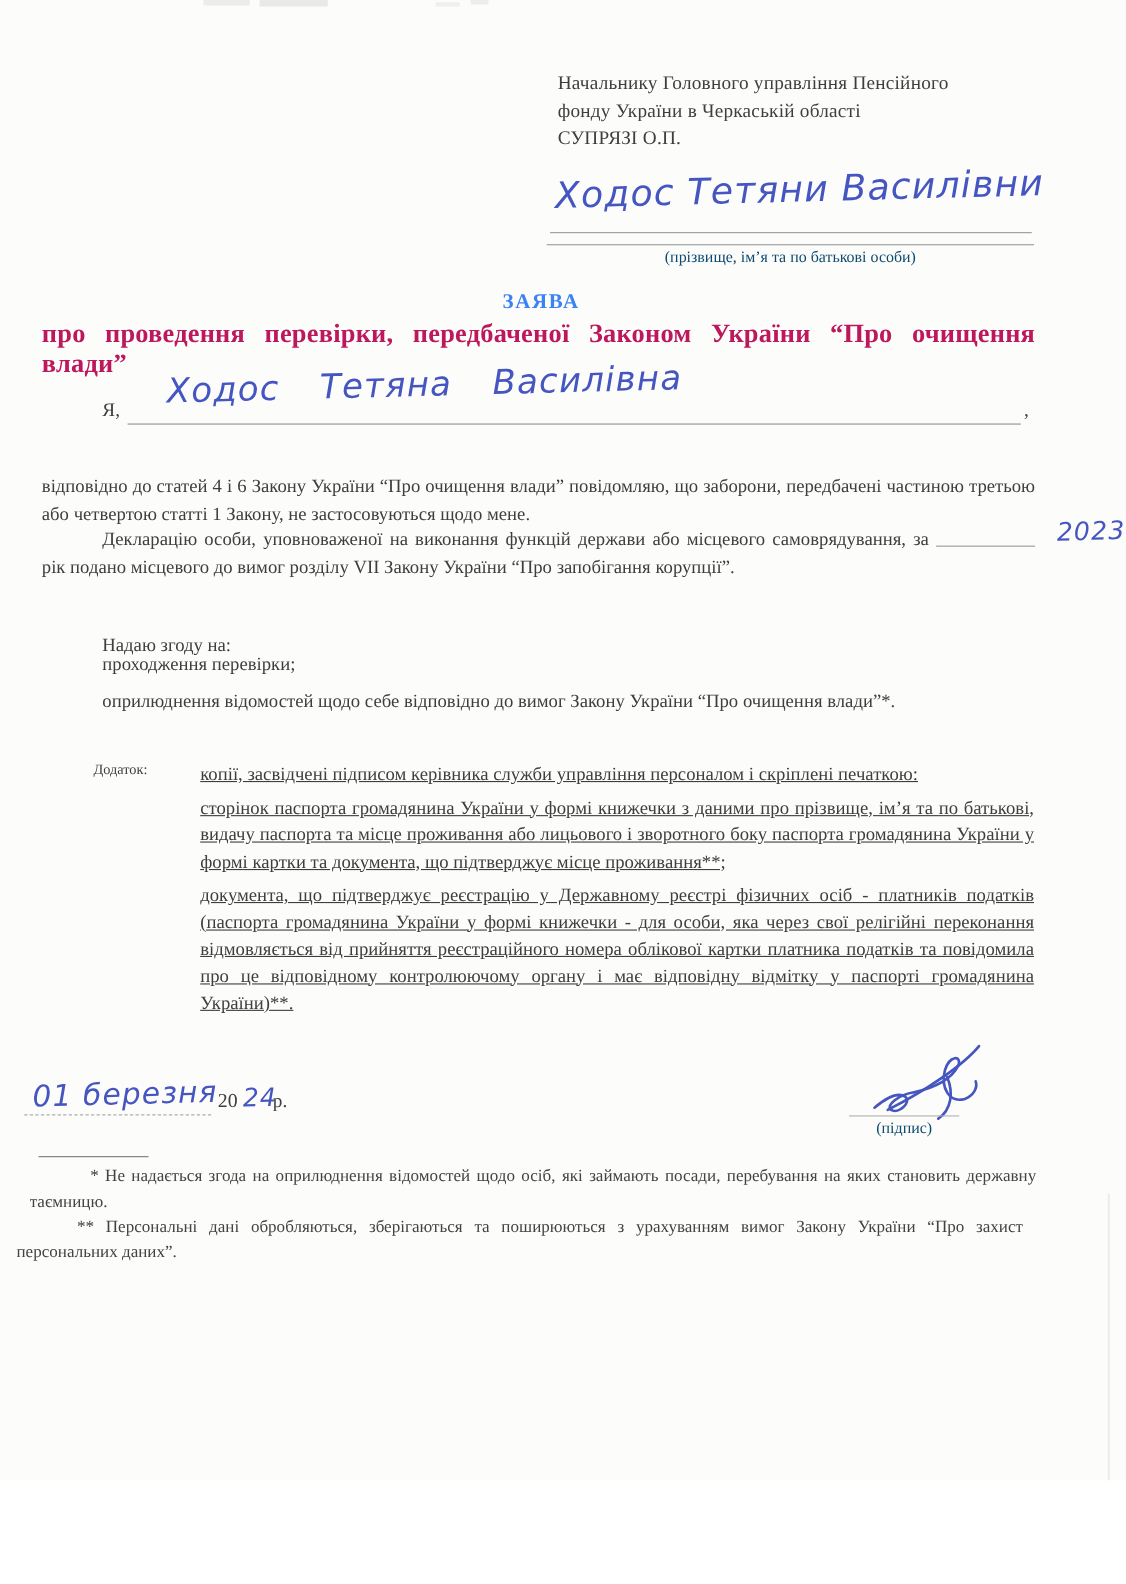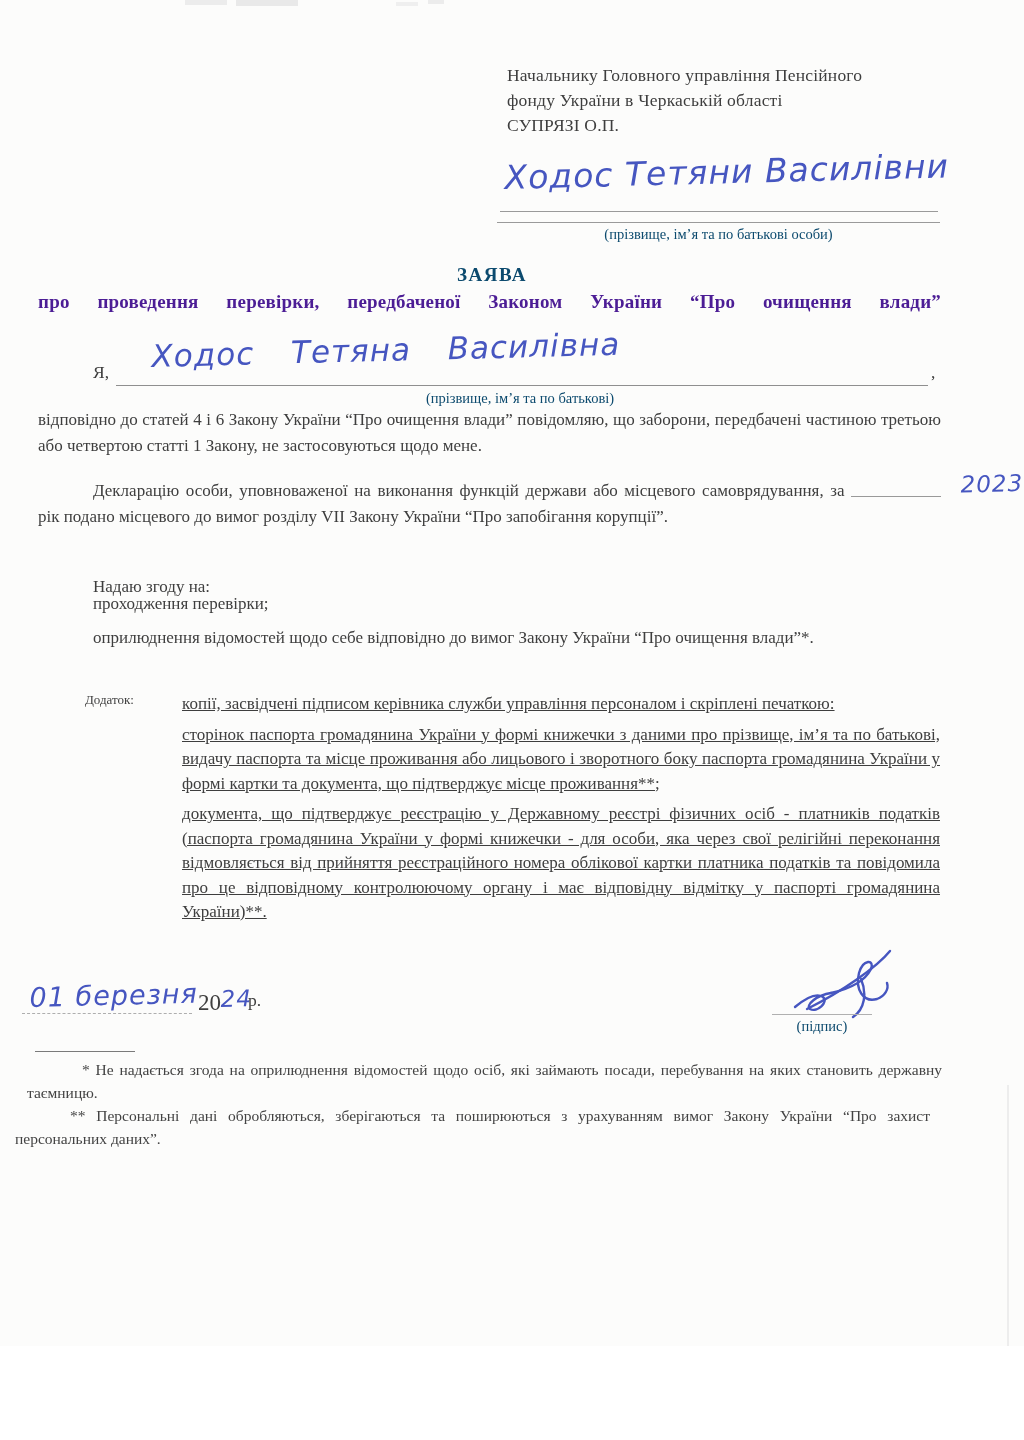--- a/index.html
+++ b/index.html
@@ -10,23 +10,23 @@
   .printed{font-family:"Liberation Serif", serif;}
   .abs{position:absolute;}
   .hw{
     font-family:"DejaVu Sans", sans-serif;font-style:italic;
     color:#4656c0;transform:rotate(-1.5deg);transform-origin:left bottom;
     white-space:nowrap;letter-spacing:1px;
   }
   .rule{border-bottom:1px solid #9a9a9a;height:0;}
   .caption{font-size:14.5px;color:#0c4a6e;text-align:center;}
   .addressee{font-size:17.5px;line-height:25px;letter-spacing:0.2px;}
-  .doc-title{font-size:19px;font-weight:bold;color:#0c4a6e;text-align:center;letter-spacing:1.5px;}
+  .doc-title{font-size:19px;font-weight:bold;color:#3b82f6;text-align:center;letter-spacing:1.5px;}
   .doc-subtitle{
-    font-size:19px;font-weight:bold;color:#4c1d95;
+    font-size:24px;font-weight:bold;color:#be185d;
     text-align:justify;text-align-last:justify;letter-spacing:0.2px;
   }
   .body-text{font-size:17px;line-height:25.5px;text-align:justify;margin:0;}
   .indent{text-indent:55px;}
   .year-slot{
     display:inline-block;width:90px;border-bottom:1px solid #999;
     text-align:center;vertical-align:baseline;height:20px;
   }
   .year-slot .hw{display:inline-block;font-size:23px;position:relative;top:-2px;}
   .appendix-content p{font-size:17px;line-height:24.5px;text-align:justify;margin:0 0 6px 0;text-decoration:underline;}
@@ -56,40 +56,39 @@
   <div class="abs rule" style="left:497px;top:222px;width:443px;"></div>
   <div class="abs caption" style="left:497px;top:226px;width:443px;">(прізвище, ім’я та по батькові особи)</div>
 
   <div class="abs doc-title" style="left:0;top:264px;width:984px;">ЗАЯВА</div>
   <div class="abs doc-subtitle" style="left:38px;top:291px;width:903px;">про проведення перевірки, передбаченої Законом України “Про очищення влади”</div>
 
   <span class="abs printed" style="left:93px;top:362px;font-size:17.5px;">Я,</span>
   <div class="abs rule" style="left:116px;top:385px;width:812px;border-bottom-color:#8f8f8f;"></div>
   <div class="abs hw" style="left:152px;top:338px;font-size:31px;word-spacing:26px;">Ходос Тетяна Василівна</div>
   <span class="abs printed" style="left:931px;top:362px;font-size:17.5px;">,</span>
-  <div class="abs caption" style="left:300px;top:390px;width:440px;">(прізвище, ім’я та по батькові)</div>
 
-  <p class="abs body-text" style="left:38px;top:407px;width:903px;">відповідно до статей 4 і 6 Закону України “Про очищення влади” повідомляю, що заборони, передбачені частиною третьою або четвертою статті 1 Закону, не застосовуються щодо мене.</p>
+  <p class="abs body-text" style="left:38px;top:429px;width:903px;">відповідно до статей 4 і 6 Закону України “Про очищення влади” повідомляю, що заборони, передбачені частиною третьою або четвертою статті 1 Закону, не застосовуються щодо мене.</p>
 
   <p class="abs body-text indent" style="left:38px;top:476px;width:903px;"><span>Декларацію особи, уповноваженої на виконання функцій держави або місцевого самоврядування, за </span><span class="year-slot"><span class="hw">2023</span></span><span> рік подано місцевого до вимог розділу VII Закону України “Про запобігання корупції”.</span></p>
 
   <div class="abs printed" style="left:93px;top:557px;font-size:17px;margin-top:20px;">Надаю згоду на:</div>
   <div class="abs printed" style="left:93px;top:594px;font-size:17px;">проходження перевірки;</div>
   <p class="abs body-text indent" style="left:38px;top:625px;width:903px;">оприлюднення відомостей щодо себе відповідно до вимог Закону України “Про очищення влади”*.</p>
 
   <div class="abs printed" style="left:85px;top:692px;font-size:13px;">Додаток:</div>
   <div class="abs appendix-content" style="left:182px;top:692px;width:758px;">
     <p>копії, засвідчені підписом керівника служби управління персоналом і скріплені печаткою:</p>
     <p>сторінок паспорта громадянина України у формі книжечки з даними про прізвище, ім’я та по батькові, видачу паспорта та місце проживання або лицьового і зворотного боку паспорта громадянина України у формі картки та документа, що підтверджує місце проживання**;</p>
     <p>документа, що підтверджує реєстрацію у Державному реєстрі фізичних осіб - платників податків (паспорта громадянина України у формі книжечки - для особи, яка через свої релігійні переконання відмовляється від прийняття реєстраційного номера облікової картки платника податків та повідомила про це відповідному контролюючому органу і має відповідну відмітку у паспорті громадянина України)**.</p>
   </div>
 
   <div class="abs hw" style="left:30px;top:982px;font-size:27px;">01 березня</div>
   <div class="abs rule" style="left:22px;top:1013px;width:170px;border-bottom-style:dashed;border-bottom-color:#aeaeae;"></div>
-  <span class="abs printed" style="left:198px;top:990px;font-size:23px;">20</span>
+  <span class="abs printed" style="left:198px;top:990px;font-size:18px;">20</span>
   <span class="abs hw" style="left:221px;top:986px;font-size:23px;">24</span>
   <span class="abs printed" style="left:248px;top:990px;font-size:17.5px;">р.</span>
 
   <svg class="abs" style="left:765px;top:945px;" width="150" height="78" viewBox="0 0 150 78">
     <path class="ink" d="M 125 6 C 112 22, 78 46, 42 64"></path>
     <path class="ink" d="M 30 62 C 42 52, 52 48, 58 52 C 64 57, 52 68, 45 64 C 40 60, 52 50, 66 48"></path>
     <path class="ink" d="M 66 48 C 84 44, 100 36, 106 24 C 110 14, 98 14, 94 28 C 90 44, 98 58, 112 54 C 120 51, 124 44, 122 38"></path>
     <path class="ink" d="M 96 34 C 102 48, 100 64, 88 72"></path>
   </svg>
   <div class="abs rule" style="left:772px;top:1014px;width:100px;border-bottom-color:#b0b0b0;"></div>

